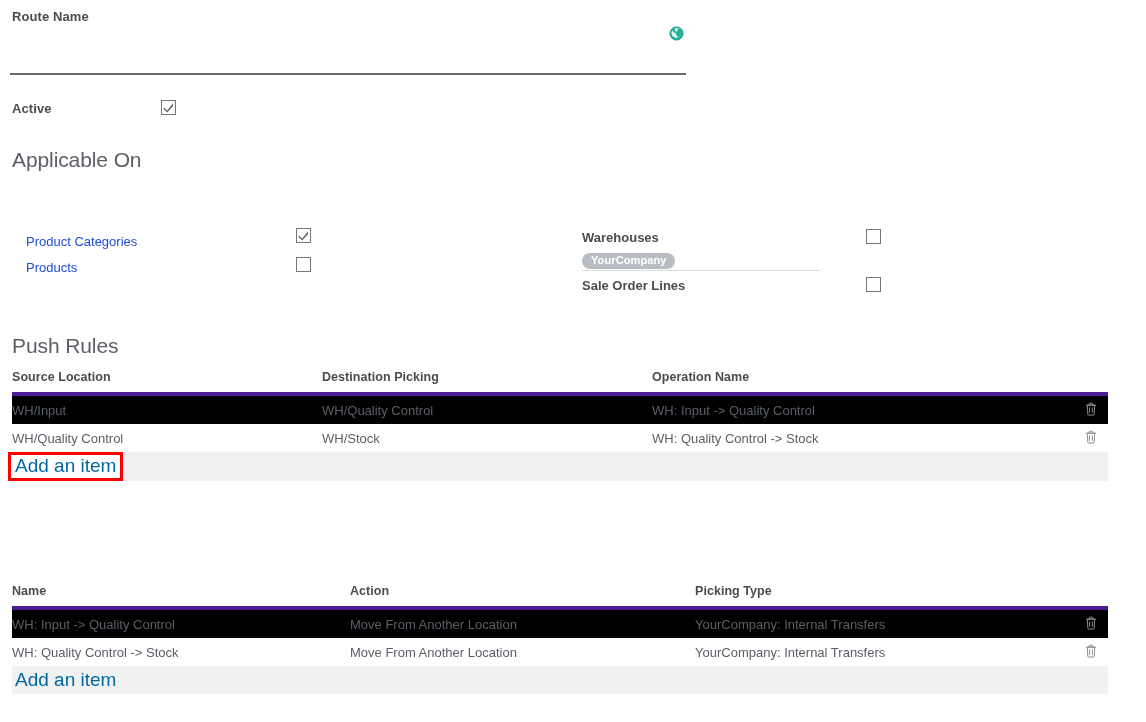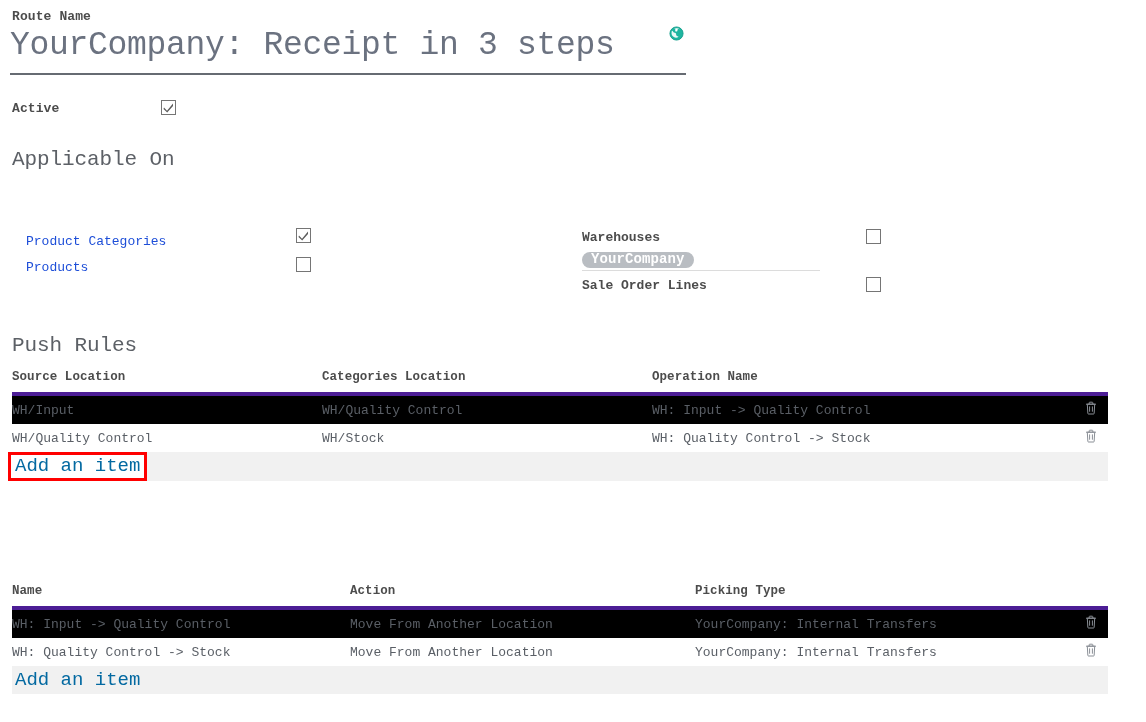--- a/index.html
+++ b/index.html
@@ -10,21 +10,21 @@
   body {
     width: 1146px;
     height: 722px;
     position: relative;
     font-family: "Liberation Sans", sans-serif;
     color: #4c4c4c;
     -webkit-font-smoothing: antialiased;
     overflow: hidden;
   }
 
-  .page { position: relative; width: 1124px; height: 722px; font-family: Liberation Mono, monospace; }
+  .page { position: relative; width: 1124px; height: 722px; }
 
   
   .field-label {
     font-size: 13px;
     font-weight: bold;
     color: #4c4c4c;
     letter-spacing: 0.1px;
   }
   .route-name-label {
     position: absolute;
@@ -110,21 +110,21 @@
     left: 582px;
     top: 250px;
     width: 238px;
     height: 20px;
     border-bottom: 1px solid #dcdcdc;
   }
   .tag-pill {
     display: inline-block;
     background: #b9bdc2;
     color: #ffffff;
-    font-size: 14px;
+    font-size: 11px;
     font-weight: bold;
     border-radius: 9px;
     padding: 1px 9px 2px 9px;
     line-height: 13px;
     letter-spacing: 0.1px;
   }
 
   
   .o2m { position: absolute; width: 1096px; }
   .o2m table {
@@ -169,21 +169,20 @@
   }
   .add-link-plain { display: inline-block; padding-left: 3px; }
 </style>
 </head>
 <body>
 
 <div class="page">
 
   <div class="field-label route-name-label">Route Name</div>
 
-  <div class="route-title">YourCompany: Receipt in 3 steps</div>
 
   <div class="route-underline"></div>
 
   <span class="globe-icon">
     <svg width="15" height="15" viewBox="0 0 16 16">
       <circle cx="8" cy="8" r="7" fill="#1fb5a0"></circle>
       <path d="M5.4 2.6c1.1.1 1.6 1 1.3 1.8-.3.8.2 1.5 1 1.5s1.4-.6 1.3-1.4c-.1-.8.5-1.5 1.3-1.4.5 0 1 .3 1.4.6-1-0.8-2.2-1.2-3.6-1.2-.9 0-1.9.2-2.7.6z" fill="#ffffff"></path>
       <path d="M3 5.2c.6-.1 1.2.2 1.4.8.3.8 1 1.2 1.8 1.3.9.1 1.5.9 1.4 1.8-.1.9.6 1.7 1.5 1.7.5 0 .9.2 1.1.6-.7.6-1.7 1-2.8 1-2.6 0-4.7-2.1-4.7-4.7 0-.9.1-1.7.3-2.5z" fill="#ffffff" opacity="0.9"></path>
       <circle cx="8" cy="8" r="7" fill="none" stroke="#17a08e" stroke-width="1"></circle>
     </svg>
@@ -224,21 +223,21 @@
     <table>
       <colgroup>
         <col style="width:310px">
           <col style="width:330px">
           <col style="width:422px">
           <col style="width:34px">
       </colgroup>
       <thead>
         <tr>
           <th>Source Location</th>
-          <th>Categories Location</th>
+          <th>Destination Picking</th>
           <th>Operation Name</th>
           <th></th>
         </tr>
       </thead>
       <tbody>
         <tr class="row-odd">
           <td class="cell-pad">WH/Input</td>
           <td class="cell-pad">WH/Quality Control</td>
           <td class="cell-pad">WH: Input -&gt; Quality Control</td>
           <td class="trash-cell">

